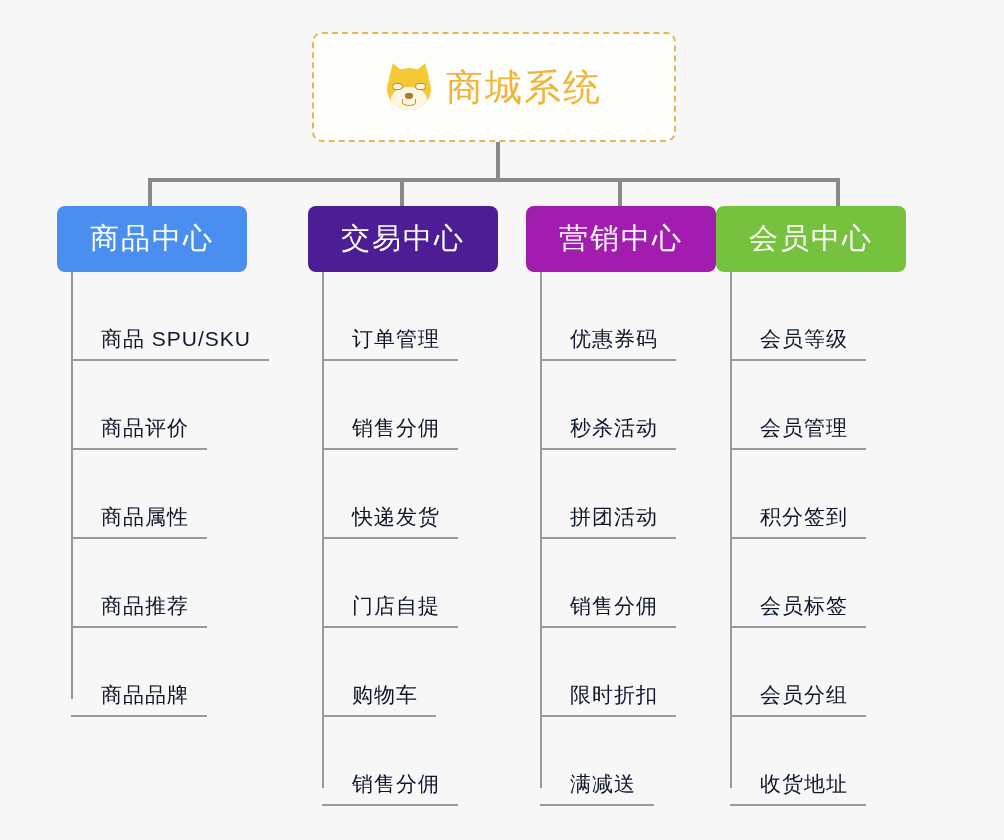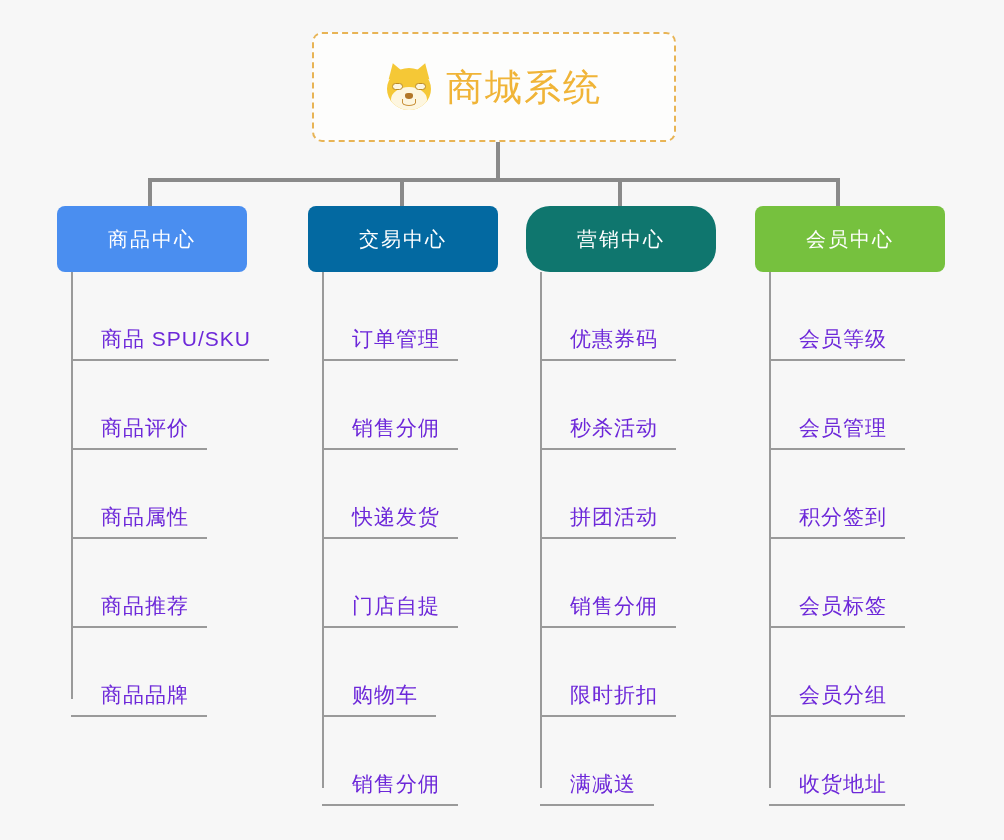--- a/index.html
+++ b/index.html
@@ -111,30 +111,30 @@
 
   
   .column {
     position: absolute;
     top: 206px;
     width: 190px;
   }
   .col-1 { left: 57px; }
   .col-2 { left: 308px; }
   .col-3 { left: 526px; }
-  .col-4 { left: 755px; }
+  .col-4 { left: 716px; }
 
   .cat-header {
     height: 66px;
     border-radius: 8px;
     display: flex;
     align-items: center;
     justify-content: center;
     color: #ffffff;
-    font-size: 20px;
+    font-size: 29px;
     letter-spacing: 2px;
     white-space: nowrap;
   }
 
   
   .leaf-list {
     position: relative;
     margin-left: 14px;
     padding-left: 0;
     margin-top: 0;
@@ -151,21 +151,21 @@
     display: flex;
     align-items: flex-end;
     padding-left: 0;
   }
   .leaf-inner {
     display: inline-block;
     margin-left: 0;
     padding: 0 18px 6px 30px;
     border-bottom: 2px solid #9a9a9a;
     font-size: 21px;
-    color: #6d28d9;
+    color: #0f172a;
     letter-spacing: 1px;
     white-space: nowrap;
   }
 </style>
 </head>
 <body>
 
 <div id="canvas" style="background: rgb(247, 247, 247);">
 
   <div class="root-node" style="border-color: rgb(232, 180, 85); background: rgb(253, 253, 252);">
@@ -206,21 +206,21 @@
       <div class="leaf">
           <span class="leaf-inner">商品推荐</span>
         </div>
       <div class="leaf">
           <span class="leaf-inner">商品品牌</span>
         </div>
     </div>
   </div>
 
   <div class="column col-2">
-    <div class="cat-header" style="background: #0369a1;">交易中心</div>
+    <div class="cat-header" style="background: #4c1d95;">交易中心</div>
     <div class="leaf-list">
       <div class="rail"></div>
       <div class="leaf">
           <span class="leaf-inner">订单管理</span>
         </div>
       <div class="leaf">
           <span class="leaf-inner">销售分佣</span>
         </div>
       <div class="leaf">
           <span class="leaf-inner">快递发货</span>
@@ -231,21 +231,21 @@
       <div class="leaf">
           <span class="leaf-inner">购物车</span>
         </div>
       <div class="leaf">
           <span class="leaf-inner">销售分佣</span>
         </div>
     </div>
   </div>
 
   <div class="column col-3">
-    <div class="cat-header" style="background: #0f766e; border-radius: 24px;">营销中心</div>
+    <div class="cat-header" style="background: #a21caf;">营销中心</div>
     <div class="leaf-list">
       <div class="rail"></div>
       <div class="leaf">
           <span class="leaf-inner">优惠券码</span>
         </div>
       <div class="leaf">
           <span class="leaf-inner">秒杀活动</span>
         </div>
       <div class="leaf">
           <span class="leaf-inner">拼团活动</span>

